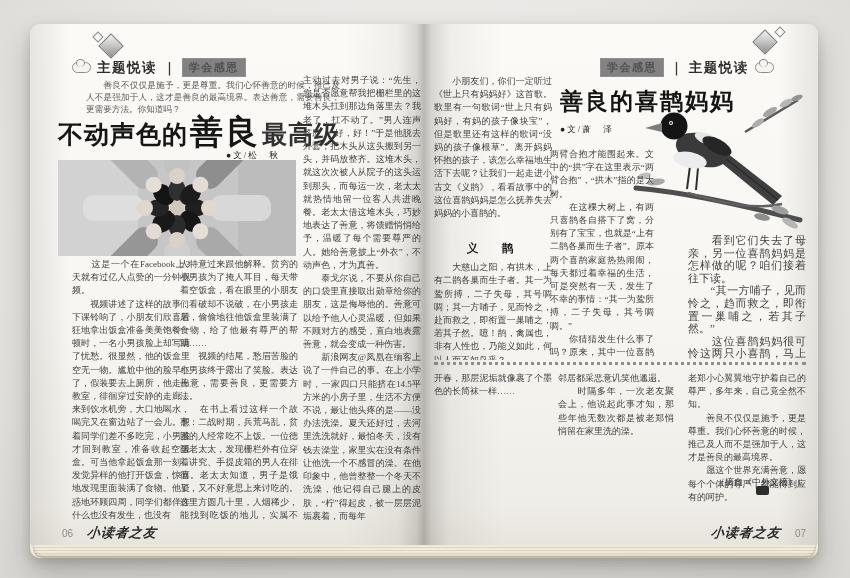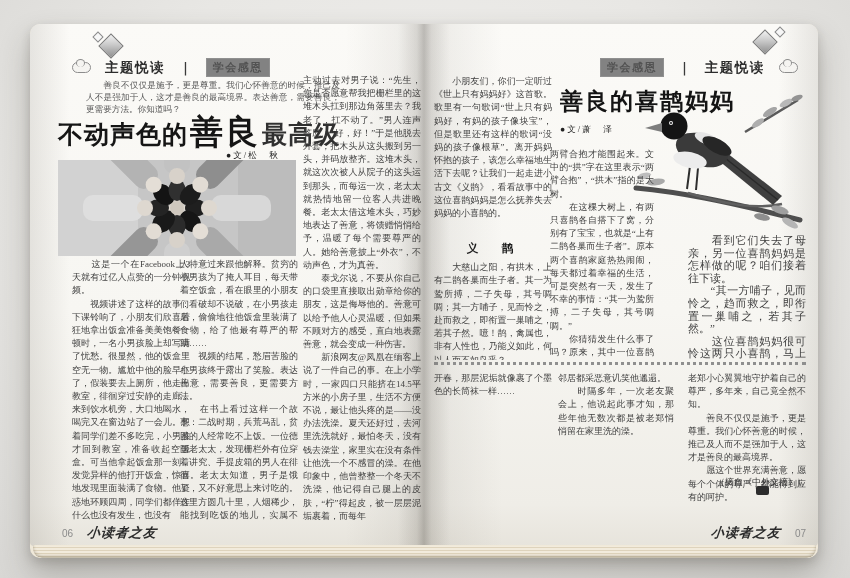--- a/index.html
+++ b/index.html
@@ -18,21 +18,21 @@
     background:linear-gradient(90deg,rgba(70,64,55,0) 0%,rgba(70,64,55,.12) 36%,rgba(40,35,28,.24) 50%,rgba(70,64,55,.12) 64%,rgba(70,64,55,0) 100%);}
   .fore-edge{position:absolute;left:3px;right:2px;bottom:0;height:13px;border-radius:0 0 9px 9px;
     background:repeating-linear-gradient(180deg,#f2ebdc 0 2px,#ded3bc 2px 3px),#e9e0cc;
     box-shadow:inset 0 -2px 3px rgba(90,80,60,.35);}
 
   
   .tx{position:absolute;font:9px/13.2px "Liberation Serif","DejaVu Serif",serif;color:#3f3f3f;
     text-align:justify;white-space:pre-line;overflow:hidden;}
 
   
-  .hdr{position:absolute;display:flex;align-items:center;gap:14px;}
+  .hdr{position:absolute;display:flex;align-items:center;gap:6px;}
   .hdr-title{font-weight:bold;font-size:13.5px;color:#2c2c2c;letter-spacing:1.5px;}
   .hdr-sep{color:#3a3a3a;font-weight:bold;font-size:13px;}
   .hdr-badge{background:#828282;color:#525252;font-weight:bold;font-size:11px;letter-spacing:1.5px;
     padding:2px 7px;box-shadow:inset 0 0 0 1px #909090;}
   .diamond{position:absolute;width:26px;height:24px;}
   .diamond i{position:absolute;left:4px;top:3px;width:16px;height:16px;transform:rotate(45deg);
     background:linear-gradient(135deg,#f2f2f2 0%,#c9c9c9 45%,#8f8f8f 100%);border:1px solid #787878;display:block;}
   .diamond b{position:absolute;left:-4px;top:-1px;width:6px;height:6px;transform:rotate(45deg);
     background:#f7f7f7;border:1px solid #8a8a8a;display:block;}
   .cloud{display:inline-block;width:17px;height:9px;border:1.6px solid #8d8d8d;border-radius:7px;position:relative;background:#f5f4f1;}

